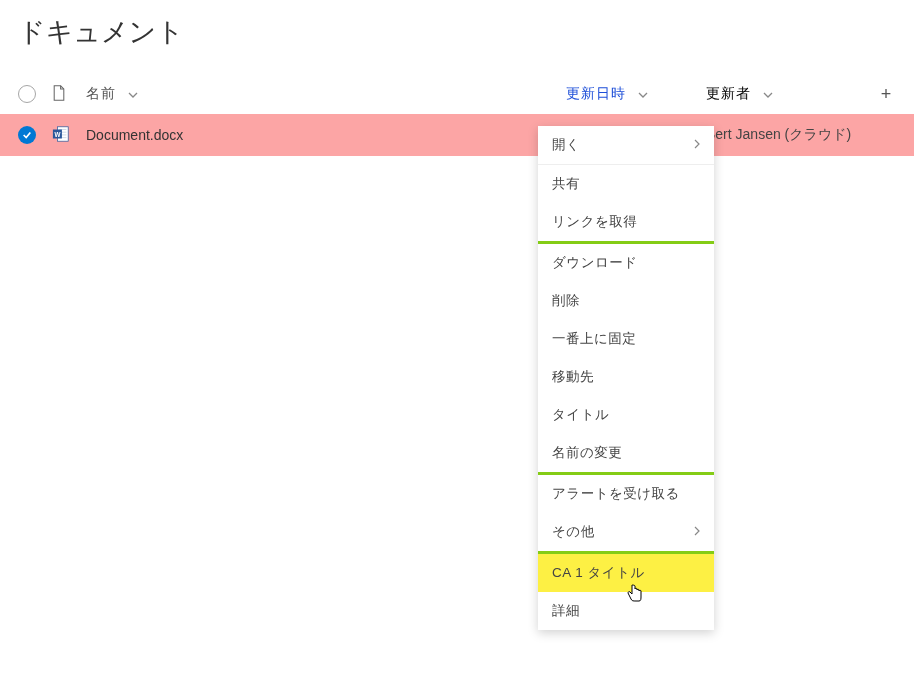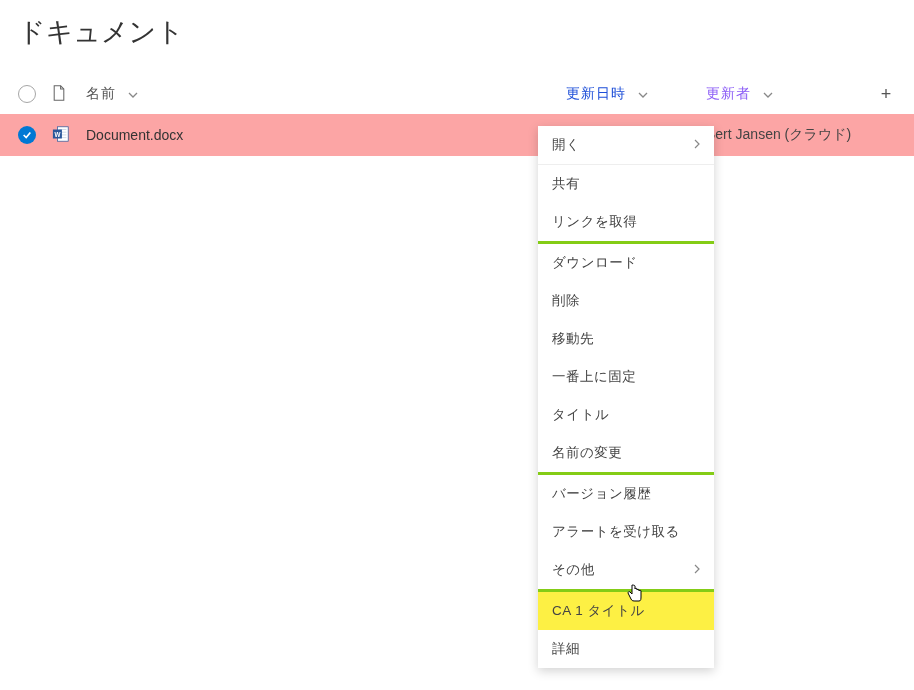--- a/index.html
+++ b/index.html
@@ -51,21 +51,21 @@
       display: flex;
       align-items: center;
       color: #1d4ed8;
       cursor: pointer;
       letter-spacing: 1px;
     }
     .col-author {
       width: 170px;
       display: flex;
       align-items: center;
-      color: #8b5cf6;
+      color: #000000;
       cursor: pointer;
       letter-spacing: 1px;
     }
     .chev {
       margin-left: 12px;
       color: #888;
     }
     .add-col {
       width: 20px;
       color: #555;
@@ -240,33 +240,30 @@
   <div class="menu-item divider">
     <span>リンクを取得</span>
   </div>
   <div class="menu-item no-sep">
     <span>ダウンロード</span>
   </div>
   <div class="menu-item no-sep">
     <span>削除</span>
   </div>
   <div class="menu-item no-sep">
+    <span>一番上に固定</span>
+  </div>
+  <div class="menu-item no-sep">
     <span>移動先</span>
-  </div>
-  <div class="menu-item no-sep">
-    <span>一番上に固定</span>
   </div>
   <div class="menu-item no-sep">
     <span>タイトル</span>
   </div>
   <div class="menu-item divider">
     <span>名前の変更</span>
-  </div>
-  <div class="menu-item no-sep">
-    <span>バージョン履歴</span>
   </div>
   <div class="menu-item no-sep">
     <span>アラートを受け取る</span>
   </div>
   <div class="menu-item divider">
     <span>その他</span>
     <span class="submenu-arrow">
       <svg width="6" height="10" viewBox="0 0 6 10">
           <path d="M1 1 L5 5 L1 9" fill="none" stroke="#888" stroke-width="1.2"></path>
         </svg>

